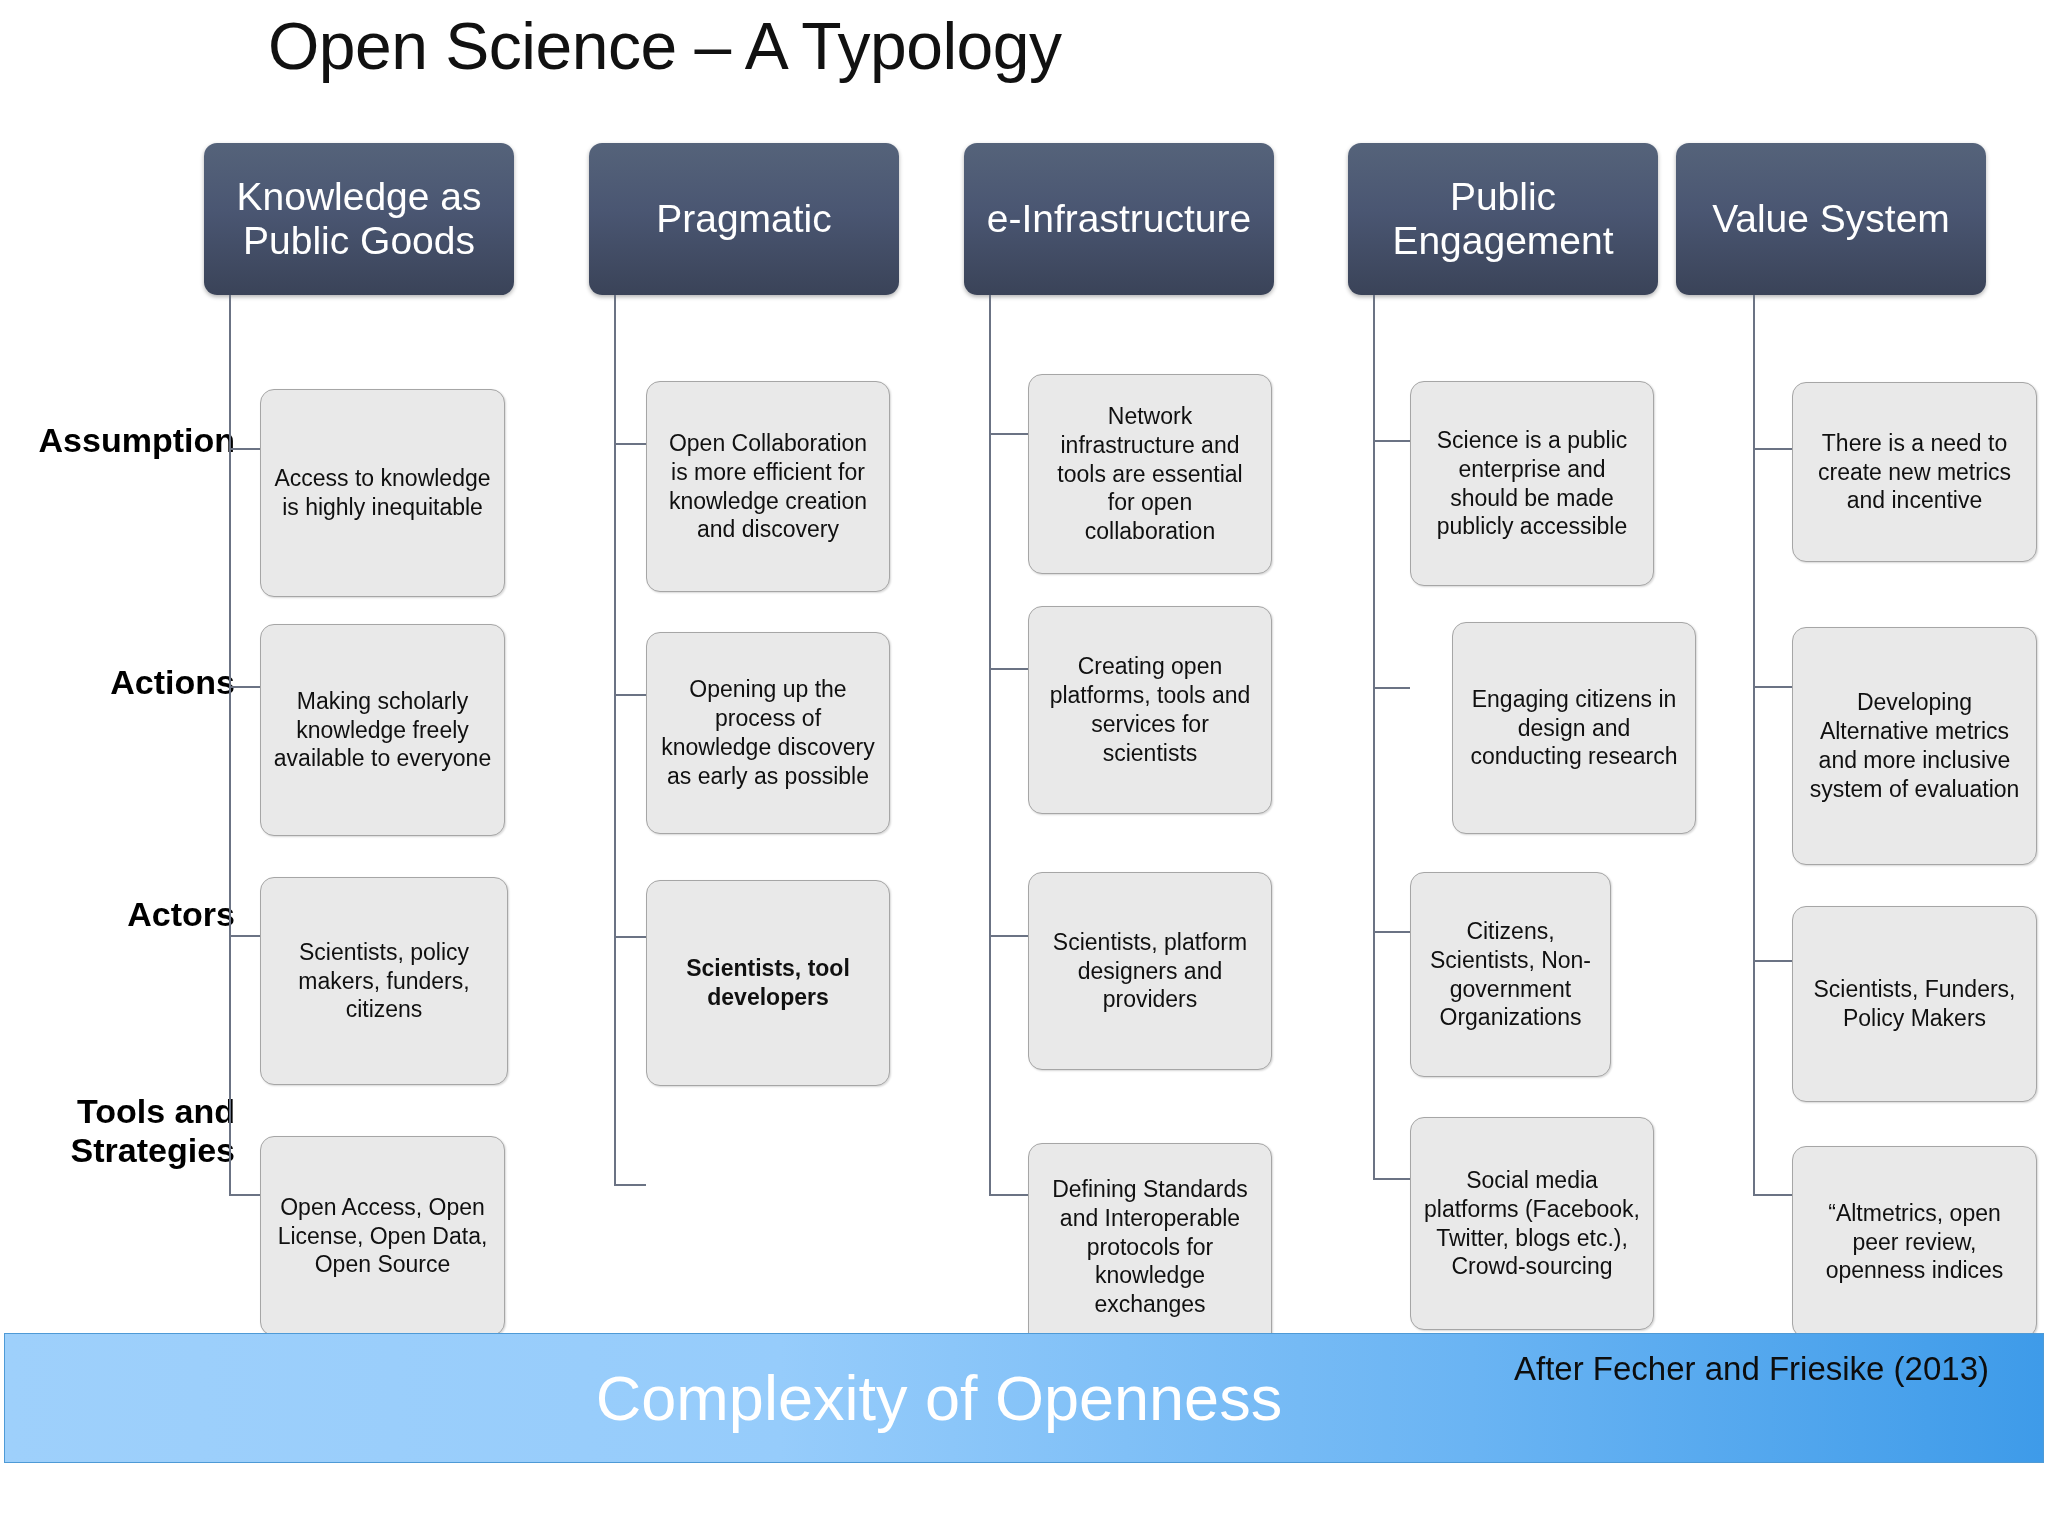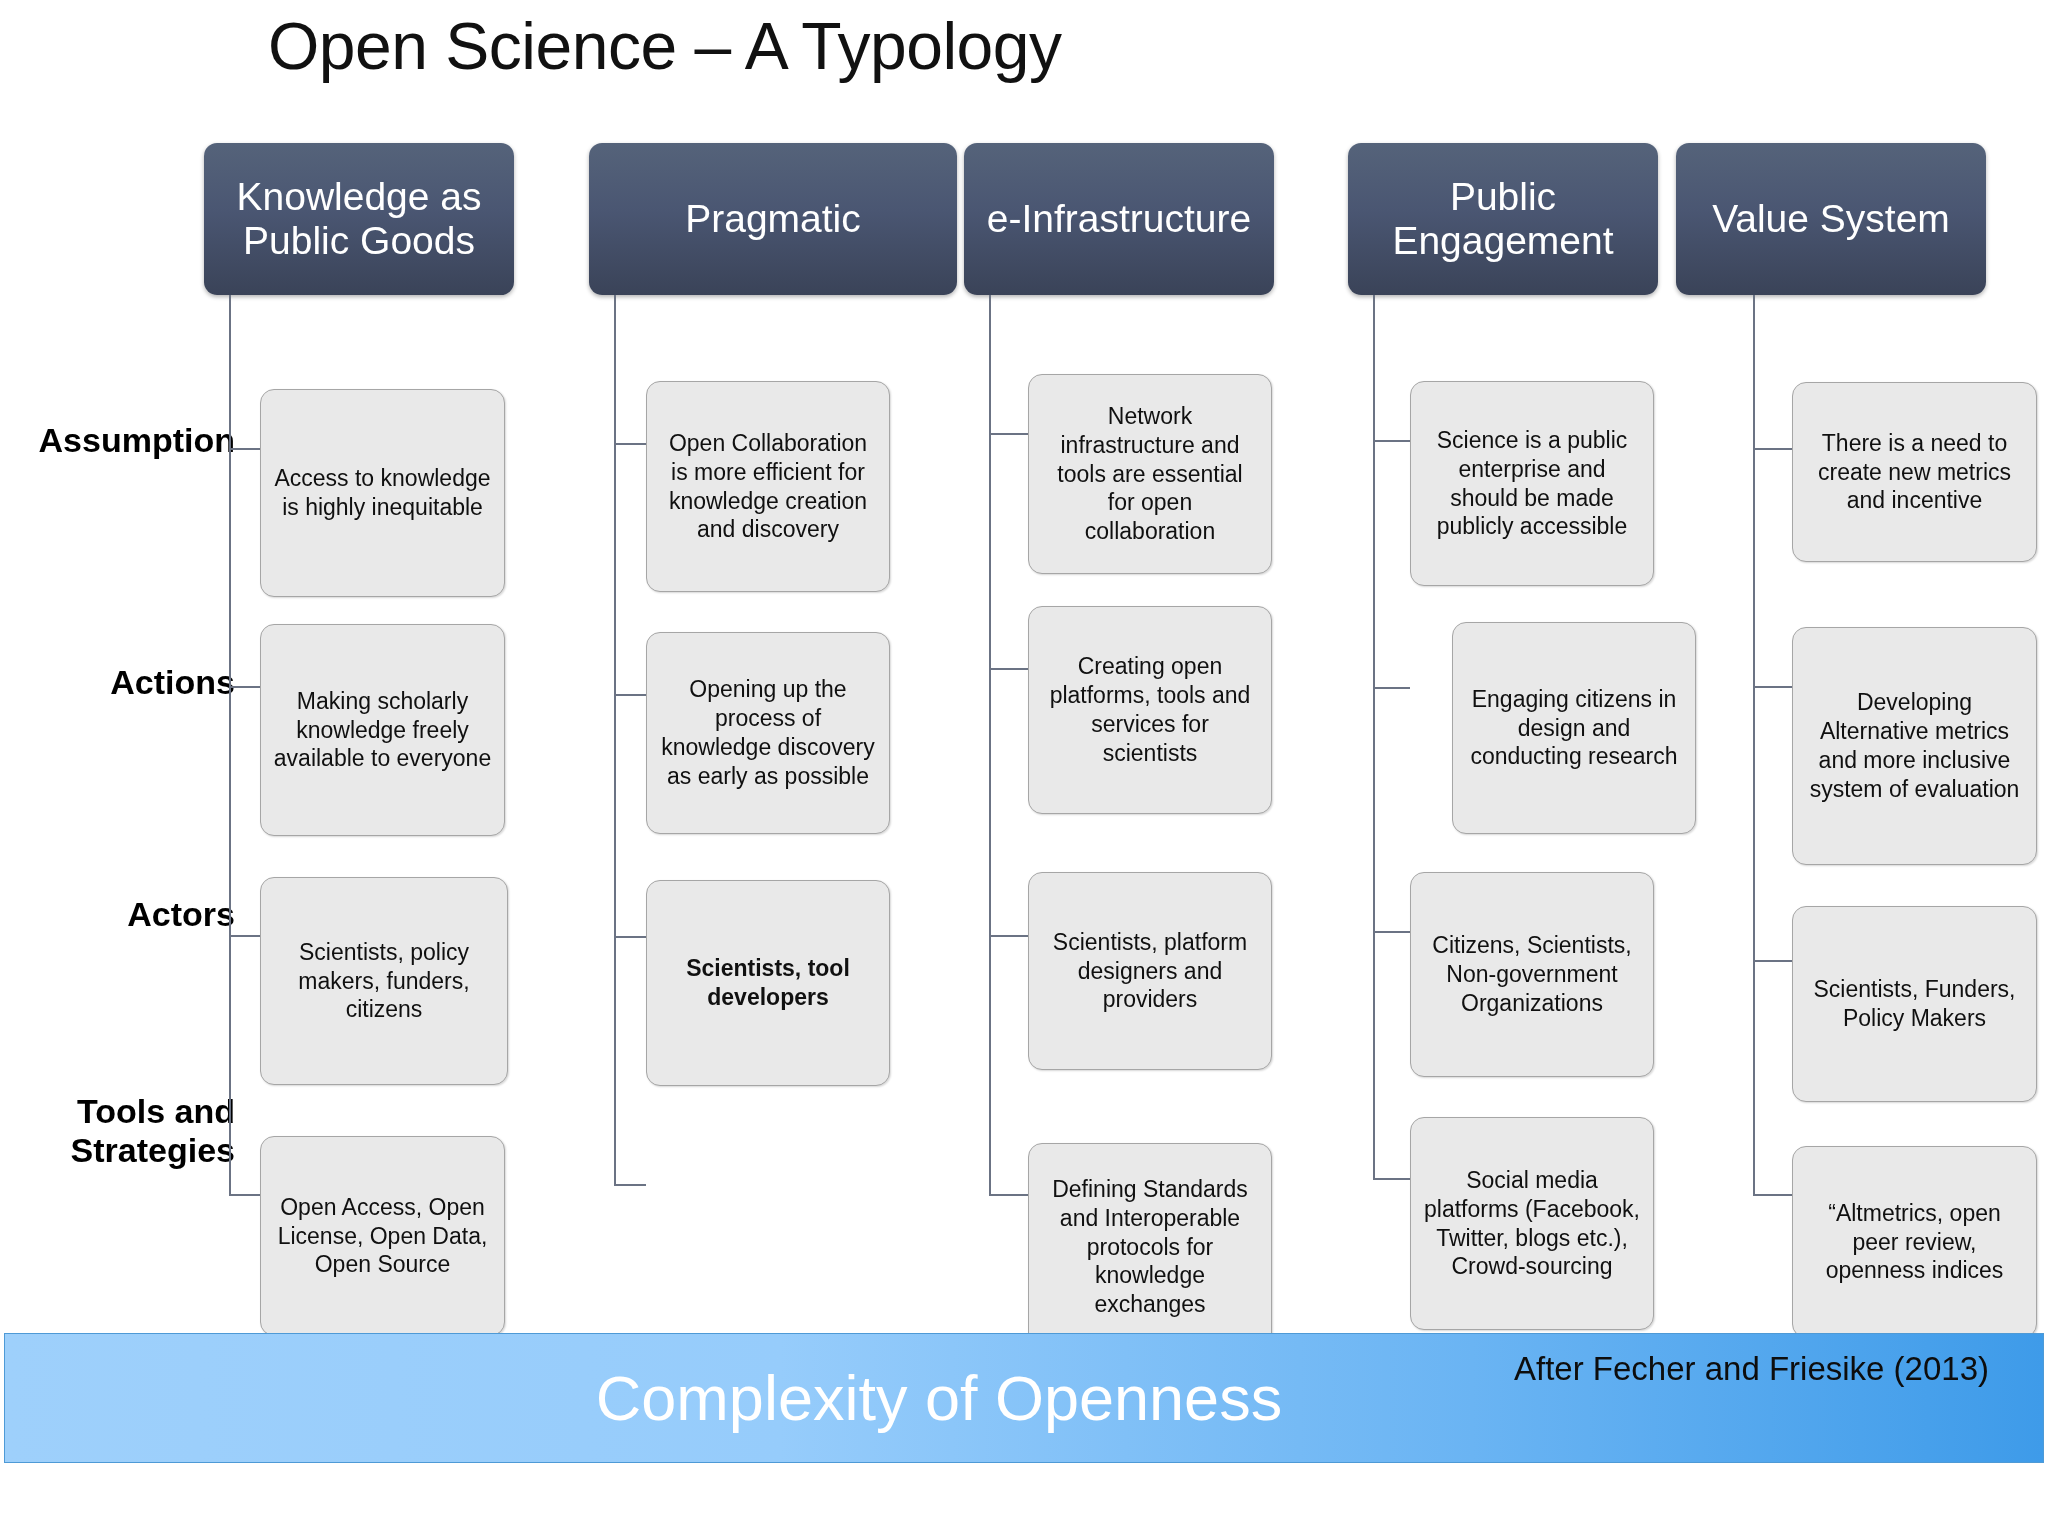--- a/index.html
+++ b/index.html
@@ -141,21 +141,21 @@
   <div class="vline" style="left:229px; top:295px; height:901px;"></div>
   <div class="hline" style="left:229px; top:448px; width:31px;"></div>
   <div class="hline" style="left:229px; top:686px; width:31px;"></div>
   <div class="hline" style="left:229px; top:935px; width:31px;"></div>
   <div class="hline" style="left:229px; top:1194px; width:31px;"></div>
   <div class="cell" style="left:260px; top:345px; width:245px; height:208px;">Access to knowledge is highly inequitable</div>
   <div class="cell" style="left:260px; top:580px; width:245px; height:212px;">Making scholarly knowledge freely available to everyone</div>
   <div class="cell" style="left:260px; top:833px; width:248px; height:208px;">Scientists, policy makers, funders, citizens</div>
   <div class="cell" style="left:260px; top:1092px; width:245px; height:200px;">Open Access, Open License, Open Data, Open Source</div>
 
-  <div class="col-header" style="left:589px; width:368px;">Pragmatic</div>
+  <div class="col-header" style="left:589px; width:310px;">Pragmatic</div>
   <div class="vline" style="left:614px; top:295px; height:890px;"></div>
   <div class="hline" style="left:614px; top:443px; width:32px;"></div>
   <div class="hline" style="left:614px; top:694px; width:32px;"></div>
   <div class="hline" style="left:614px; top:936px; width:32px;"></div>
   <div class="hline" style="left:614px; top:1184px; width:32px;"></div>
   <div class="cell" style="left:646px; top:337px; width:244px; height:211px;">Open Collaboration is more efficient for knowledge creation and discovery</div>
   <div class="cell" style="left:646px; top:588px; width:244px; height:202px;">Opening up the process of knowledge discovery as early as possible</div>
   <div class="cell" style="left:646px; top:836px; width:244px; height:206px;font-weight:bold;">Scientists, tool developers</div>
 
   <div class="col-header" style="left:964px; width:310px;">e-Infrastructure</div>
@@ -170,21 +170,21 @@
   <div class="cell" style="left:1028px; top:1099px; width:244px; height:208px;">Defining Standards and Interoperable protocols for knowledge exchanges</div>
 
   <div class="col-header" style="left:1348px; width:310px;">Public Engagement</div>
   <div class="vline" style="left:1373px; top:295px; height:885px;"></div>
   <div class="hline" style="left:1373px; top:440px; width:37px;"></div>
   <div class="hline" style="left:1373px; top:687px; width:37px;"></div>
   <div class="hline" style="left:1373px; top:931px; width:37px;"></div>
   <div class="hline" style="left:1373px; top:1178px; width:37px;"></div>
   <div class="cell" style="left:1410px; top:337px; width:244px; height:205px;">Science is a public enterprise and should be made publicly accessible</div>
   <div class="cell" style="left:1452px; top:578px; width:244px; height:212px;">Engaging citizens in design and conducting research</div>
-  <div class="cell" style="left:1410px; top:828px; width:244px; height:205px;">Citizens, Scientists, Non-government Organizations</div>
+  <div class="cell" style="left:1410px; top:828px; width:201px; height:205px;">Citizens, Scientists, Non-government Organizations</div>
   <div class="cell" style="left:1410px; top:1073px; width:244px; height:213px;">Social media platforms (Facebook, Twitter, blogs etc.), Crowd-sourcing</div>
 
   <div class="col-header" style="left:1676px; width:310px;">Value System</div>
   <div class="vline" style="left:1753px; top:295px; height:901px;"></div>
   <div class="hline" style="left:1753px; top:448px; width:39px;"></div>
   <div class="hline" style="left:1753px; top:686px; width:39px;"></div>
   <div class="hline" style="left:1753px; top:960px; width:39px;"></div>
   <div class="hline" style="left:1753px; top:1194px; width:39px;"></div>
   <div class="cell" style="left:1792px; top:338px; width:245px; height:180px;">There is a need to create new metrics and incentive</div>
   <div class="cell" style="left:1792px; top:583px; width:245px; height:238px;">Developing Alternative metrics and more inclusive system of evaluation</div>

